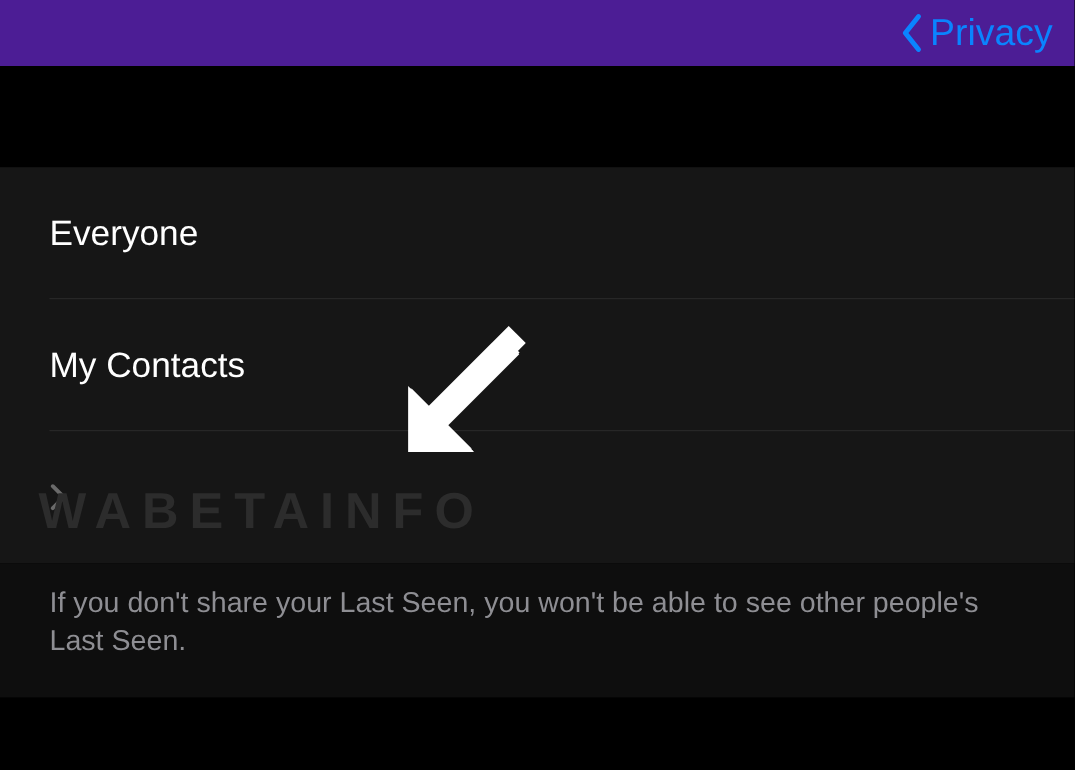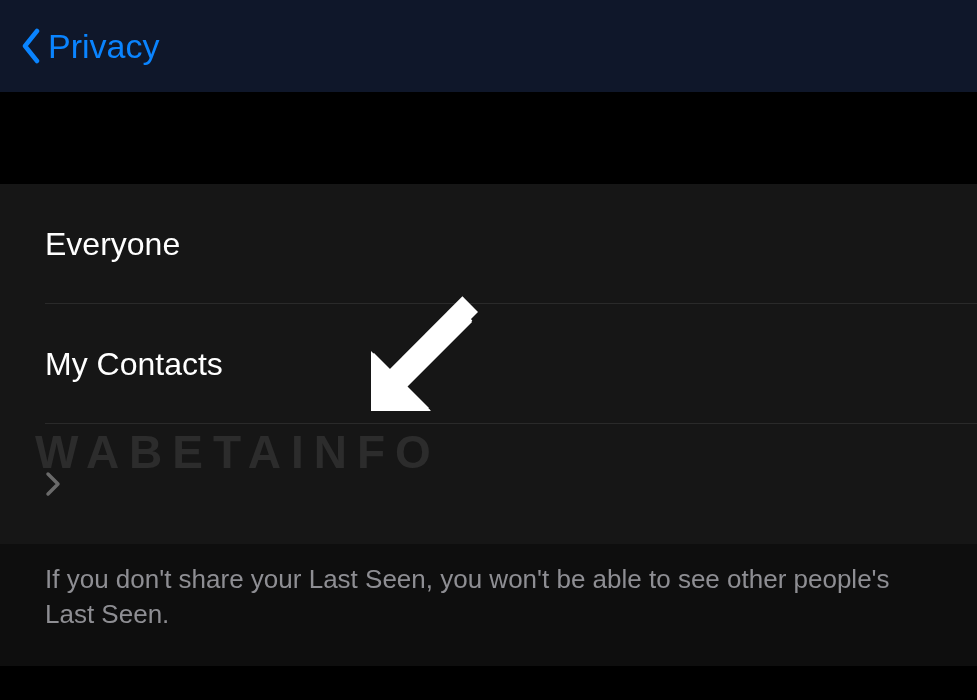--- a/index.html
+++ b/index.html
@@ -8,24 +8,25 @@
       height: 700px;
       background: #000000;
       font-family: -apple-system, BlinkMacSystemFont, "Helvetica Neue", sans-serif;
       color: #ffffff;
       overflow: hidden;
       position: relative;
     }
     .nav-bar {
       display: flex;
       align-items: center;
-      height: 92px;
-      background: #0f172a;
+      height: 60px;
+      background: #4c1d95;
       position: relative;
       padding: 0 20px;
+      justify-content: flex-end;
     }
     .back-button {
       display: flex;
       align-items: center;
       gap: 6px;
       color: #0a84ff;
       font-size: 34px;
       cursor: pointer;
       z-index: 2;
     }
@@ -99,21 +100,21 @@
     .footer-text {
       padding: 18px 45px 34px 45px;
       font-size: 26px;
       color: #8e8e93;
       background: #0e0e0e;
       line-height: 1.35;
     }
     .watermark {
       position: absolute;
       left: 35px;
-      top: 425px;
+      top: 437px;
       font-family: Arial, sans-serif;
       font-size: 46px;
       font-weight: 900;
       letter-spacing: 10px;
       color: #2c2c2c;
       pointer-events: none;
       z-index: 5;
       text-transform: uppercase;
     }
     .arrow-annotation {

